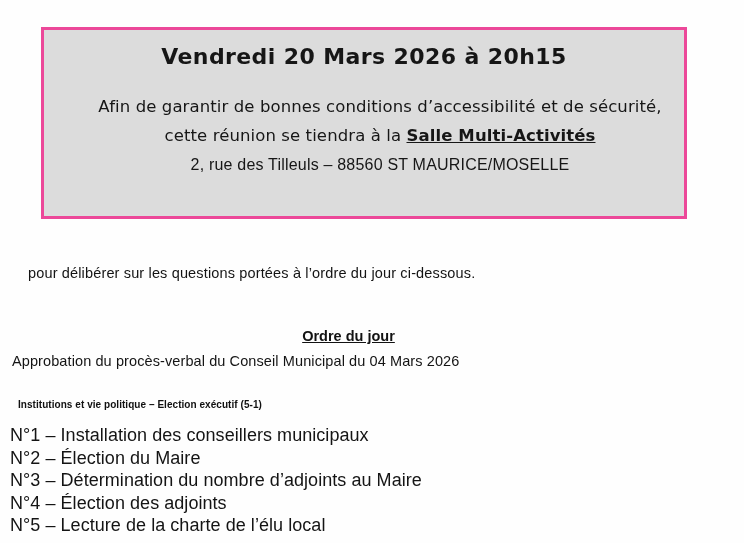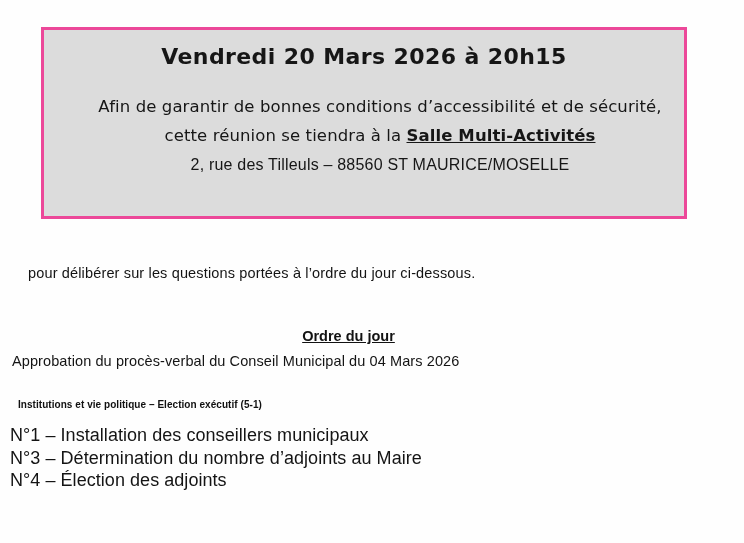--- a/index.html
+++ b/index.html
@@ -152,17 +152,19 @@
   <div class="intro-line">pour délibérer sur les questions portées à l’ordre du jour ci-dessous.</div>
 
   <div class="agenda-heading">Ordre du jour</div>
 
   <div class="approval-line">Approbation du procès-verbal du Conseil Municipal du 04 Mars 2026</div>
 
   <div class="section-title">Institutions et vie politique – Election exécutif (5-1)</div>
 
   <div class="items">
     <div class="agenda-item">N°1 – Installation des conseillers municipaux</div>
+    <div class="agenda-item">N°2 – Élection du Maire</div>
     <div class="agenda-item">N°3 – Détermination du nombre d’adjoints au Maire</div>
     <div class="agenda-item">N°4 – Élection des adjoints</div>
+    <div class="agenda-item">N°5 – Lecture de la charte de l’élu local</div>
   </div>
 
 </div>
 
 </body></html>

